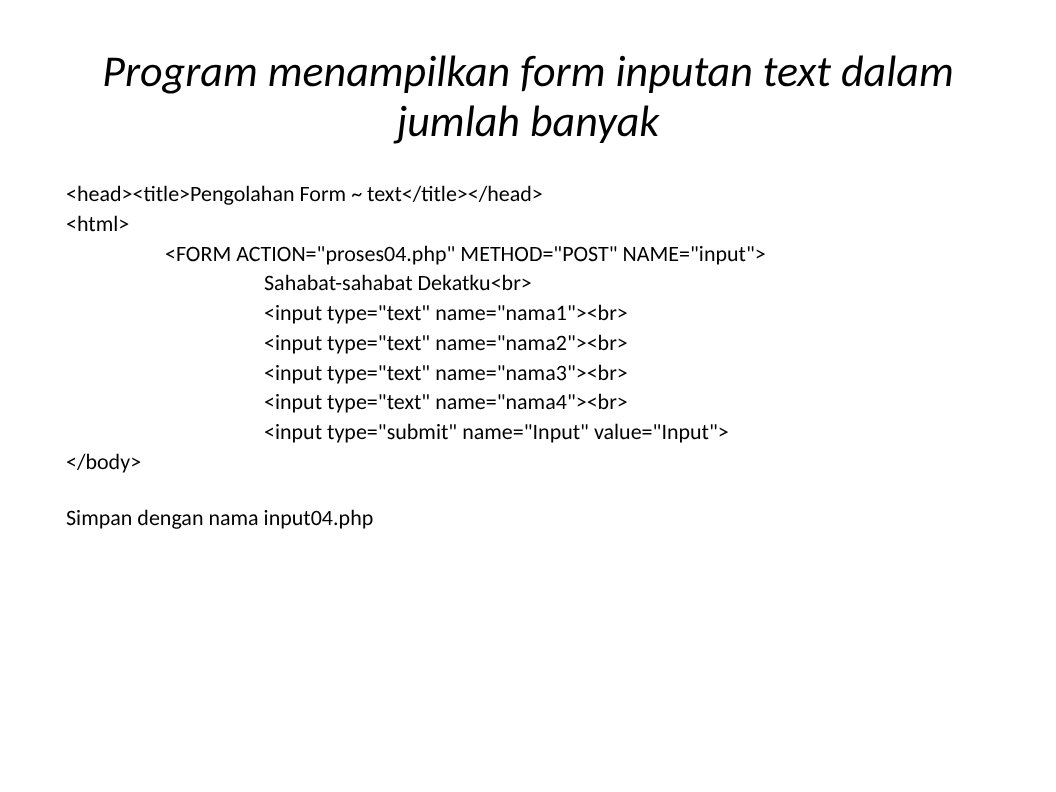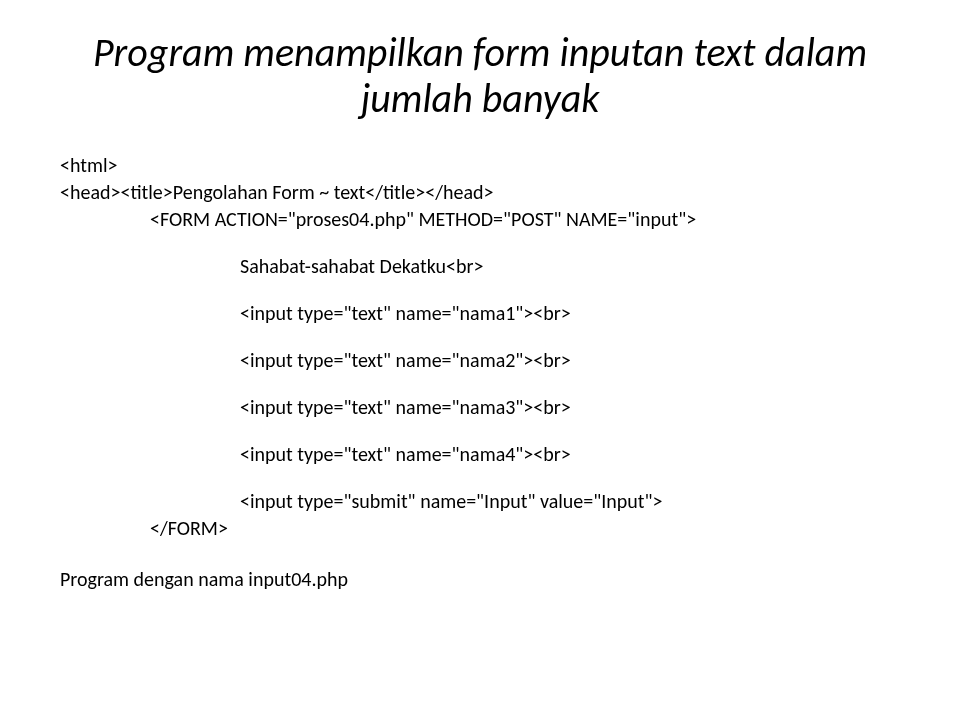--- a/index.html
+++ b/index.html
@@ -13,57 +13,56 @@
     }
     .slide {
       padding: 20px 60px;
     }
     .title {
       font-style: italic;
       font-size: 40px;
       font-weight: normal;
       text-align: center;
       color: #000;
-      margin: 10px 0 30px 0;
+      margin: 22px 0 30px 0;
       line-height: 1.15;
     }
     .code-block {
       font-size: 20px;
       color: #000;
       line-height: 1.35;
     }
     .code-line {
       white-space: pre;
     }
     .indent1 {
       padding-left: 90px;
     }
     .indent2 {
       padding-left: 180px;
-      margin-top: 20px;
     }
     .footer-note {
       font-size: 20px;
       color: #000;
       margin-top: 25px;
     }
   </style>
 </head>
 <body>
 
 <div class="slide">
   <h1 class="title">Program menampilkan form inputan text dalam jumlah banyak</h1>
 
   <div class="code-block">
+    <div class="code-line">&lt;head&gt;&lt;title&gt;Pengolahan Form ~ text&lt;/title&gt;&lt;/head&gt;</div>
     <div class="code-line">&lt;html&gt;</div>
-    <div class="code-line">&lt;head&gt;&lt;title&gt;Pengolahan Form ~ text&lt;/title&gt;&lt;/head&gt;</div>
     <div class="code-line indent1">&lt;FORM ACTION="proses04.php" METHOD="POST" NAME="input"&gt;</div>
     <div class="code-line indent2">Sahabat-sahabat Dekatku&lt;br&gt;</div>
     <div class="code-line indent2">&lt;input type="text" name="nama1"&gt;&lt;br&gt;</div>
     <div class="code-line indent2">&lt;input type="text" name="nama2"&gt;&lt;br&gt;</div>
     <div class="code-line indent2">&lt;input type="text" name="nama3"&gt;&lt;br&gt;</div>
     <div class="code-line indent2">&lt;input type="text" name="nama4"&gt;&lt;br&gt;</div>
     <div class="code-line indent2">&lt;input type="submit" name="Input" value="Input"&gt;</div>
-    <div class="code-line indent1">&lt;/FORM&gt;</div>
+    <div class="code-line">&lt;/body&gt;</div>
   </div>
 
-  <div class="footer-note">Program dengan nama input04.php</div>
+  <div class="footer-note">Simpan dengan nama input04.php</div>
 </div>
 
 </body></html>

